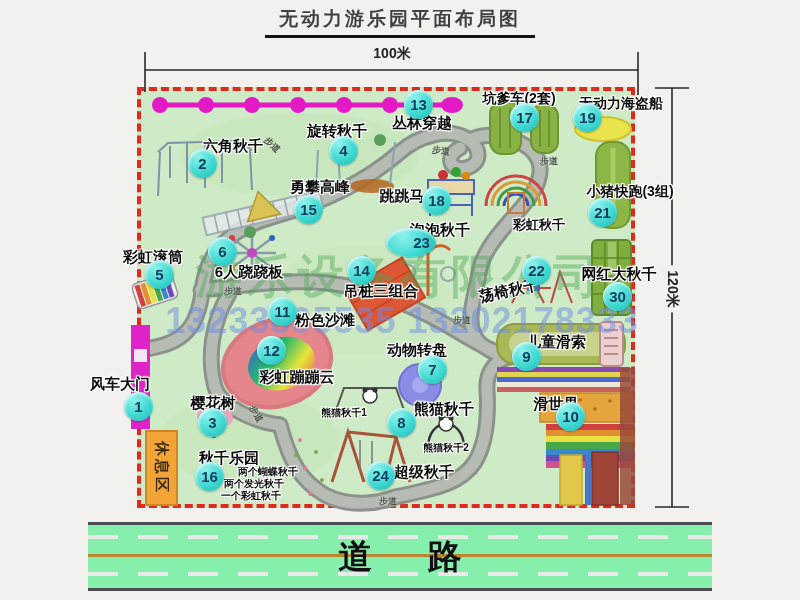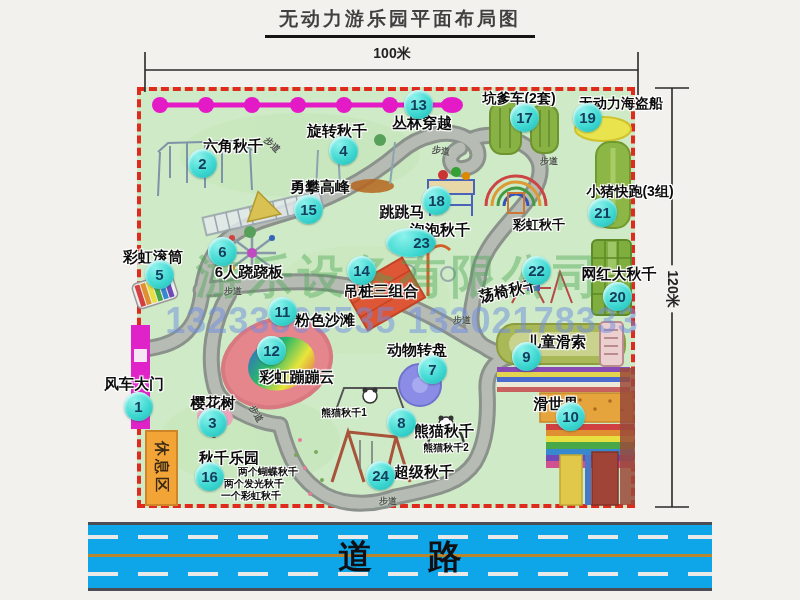--- a/index.html
+++ b/index.html
@@ -50,21 +50,21 @@
   }
   
   #rest-area{
     position:absolute;left:145px;top:430px;width:33px;height:76px;z-index:4;
     background:#f2a437;border:2px solid #cf8527;box-sizing:border-box;
     display:flex;align-items:center;justify-content:center;
     writing-mode:vertical-rl;text-orientation:sideways;
     font-size:15px;font-weight:bold;color:#3a2a14;letter-spacing:3px;
   }
   
-  #road{position:absolute;left:88px;top:522px;width:624px;height:69px;background:#0ea5e9;z-index:5;text-align:right;}
+  #road{position:absolute;left:88px;top:522px;width:624px;height:69px;background:#86efac;z-index:5;text-align:right;}
   #road .edge-top{position:absolute;left:0;top:0;width:100%;height:3px;background:#4c4c55;}
   #road .edge-bottom{position:absolute;left:0;bottom:0;width:100%;height:3px;background:#4c4c55;}
   #road .dash{position:absolute;left:0;width:100%;height:4px;
     background:repeating-linear-gradient(90deg,#e9e9ea 0 30px,rgba(0,0,0,0) 30px 50px);}
   #road .dash.d1{top:13px;}
   #road .dash.d2{top:50px;}
   #road .yellow{position:absolute;left:0;top:32px;width:100%;height:3px;background:#b8862e;}
   #road .road-label{
     position:absolute;left:50%;top:50%;transform:translate(-50%,-50%);
     font-size:34px;font-weight:bold;color:#101014;word-spacing:46px;white-space:nowrap;z-index:6;
@@ -320,58 +320,58 @@
     </g>
   </svg>
 
   <div class="wm company">游乐设备有限公司</div>
   <div class="wm phone">13233805535 13202178333</div>
 
   <div id="rest-area">休息区</div>
 
   <div id="labels">
       <div class="badge" style="left: 139px; top: 407px;">1</div>
-      <div class="attr-label" style="left: 134px; top: 384px;">风车大门</div>
+      <div class="attr-label" style="left: 120px; top: 384px;">风车大门</div>
       <div class="badge" style="left: 203px; top: 164px;">2</div>
       <div class="attr-label" style="left: 233px; top: 146px;">六角秋千</div>
       <div class="badge" style="left: 213px; top: 423px;">3</div>
       <div class="attr-label" style="left: 213px; top: 403px;">樱花树</div>
       <div class="badge" style="left: 344px; top: 151px;">4</div>
       <div class="attr-label" style="left: 337px; top: 131px;">旋转秋千</div>
       <div class="badge" style="left: 160px; top: 275px;">5</div>
       <div class="attr-label" style="left: 153px; top: 257px;">彩虹滚筒</div>
       <div class="badge" style="left: 223px; top: 252px;">6</div>
       <div class="attr-label" style="left: 249px; top: 272px;">6人跷跷板</div>
       <div class="badge" style="left: 433px; top: 370px;">7</div>
       <div class="attr-label" style="left: 417px; top: 350px;">动物转盘</div>
       <div class="badge" style="left: 402px; top: 423px;">8</div>
-      <div class="attr-label" style="left: 444px; top: 431px;">熊猫秋千</div>
+      <div class="attr-label" style="left: 444px; top: 409px;">熊猫秋千</div>
       <div class="badge" style="left: 527px; top: 357px;">9</div>
       <div class="attr-label" style="left: 556px; top: 342px;">儿童滑索</div>
       <div class="badge" style="left: 571px; top: 417px;">10</div>
       <div class="attr-label" style="left: 556px; top: 404px;">滑世界</div>
       <div class="badge" style="left: 283px; top: 312px;">11</div>
       <div class="attr-label" style="left: 325px; top: 320px;">粉色沙滩</div>
       <div class="badge" style="left: 272px; top: 351px;">12</div>
       <div class="attr-label" style="left: 297px; top: 377px;">彩虹蹦蹦云</div>
       <div class="badge" style="left: 419px; top: 105px;">13</div>
       <div class="attr-label" style="left: 422px; top: 123px;">丛林穿越</div>
       <div class="badge" style="left: 362px; top: 271px; text-align: center;">14</div>
       <div class="attr-label" style="left: 381px; top: 291px;">吊桩三组合</div>
       <div class="badge" style="left: 309px; top: 210px;">15</div>
       <div class="attr-label" style="left: 320px; top: 187px;">勇攀高峰</div>
       <div class="badge" style="left: 210px; top: 477px;">16</div>
       <div class="attr-label" style="left: 229px; top: 458px;">秋千乐园</div>
       <div class="badge" style="left: 525px; top: 118px;">17</div>
       <div class="attr-label" style="left: 519px; top: 99px; font-size: 14px;">坑爹车(2套)</div>
       <div class="badge" style="left: 437px; top: 201px;">18</div>
-      <div class="attr-label" style="left: 402px; top: 196px; margin-top: 16px;">跳跳马</div>
+      <div class="attr-label" style="left: 402px; top: 196px;">跳跳马</div>
       <div class="badge" style="left: 588px; top: 118px;">19</div>
       <div class="attr-label" style="left: 621px; top: 104px; font-size: 14px;">无动力海盗船</div>
-      <div class="badge" style="left: 618px; top: 297px;">20</div>
+      <div class="badge" style="left: 618px; top: 297px;">30</div>
       <div class="attr-label" style="left: 619px; top: 274px;">网红大秋千</div>
       <div class="badge" style="left: 603px; top: 213px;">21</div>
       <div class="attr-label" style="left: 630px; top: 192px; font-size: 14px;">小猪快跑(3组)</div>
       <div class="badge" style="left: 537px; top: 271px;">22</div>
       <div class="attr-label" style="left: 509px; top: 291px; transform: translate(-50%, -50%) rotate(-12deg);">荡椅秋千</div>
       <div class="badge" style="left: 401px; top: 243px; padding-left: 21px;">23</div>
       <div class="attr-label" style="left: 440px; top: 230px;">泡泡秋千</div>
       <div class="badge" style="left: 381px; top: 476px;">24</div>
       <div class="attr-label" style="left: 424px; top: 472px;">超级秋千</div>
       <div class="attr-label" style="left: 539px; top: 225px; font-size: 13px;">彩虹秋千</div>

